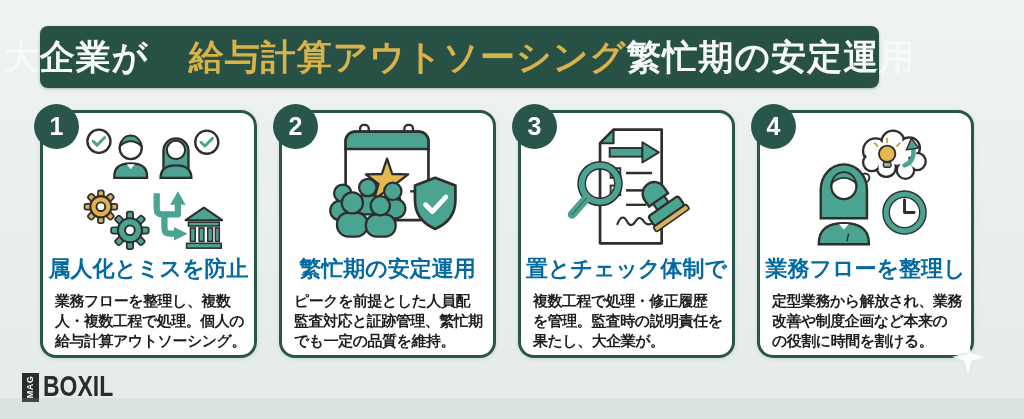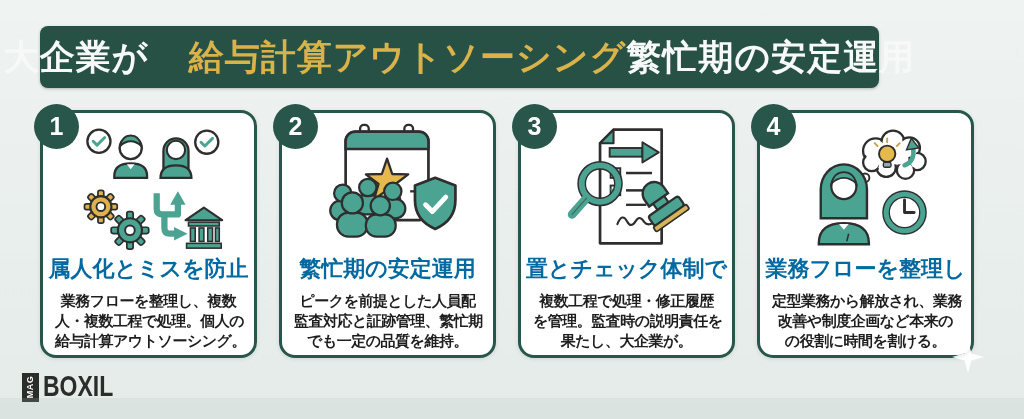--- a/index.html
+++ b/index.html
@@ -54,21 +54,21 @@
     display: flex; align-items: center; justify-content: center;
   }
   .card-title {
     text-align: center; font-size: 22px; font-weight: 800;
     color: #0369a1; letter-spacing: 0px; margin-top: 1px;
     white-space: nowrap;
   }
   .card-body {
     margin-top: 7px; padding: 0 12px;
     font-size: 15px; font-weight: 700; color: #1e1e1e;
-    line-height: 1.32; letter-spacing: -0.5px; text-align: center;
+    line-height: 1.32; letter-spacing: -0.5px;
   }
   .card-body .line { white-space: nowrap; }
   
   .logo {
     position: absolute; left: 22px; top: 372px; height: 30px;
     display: flex; align-items: center; gap: 4px;
   }
   .mag-box {
     width: 17px; height: 29px; background: #2b2d2b;
     display: flex; align-items: center; justify-content: center;

